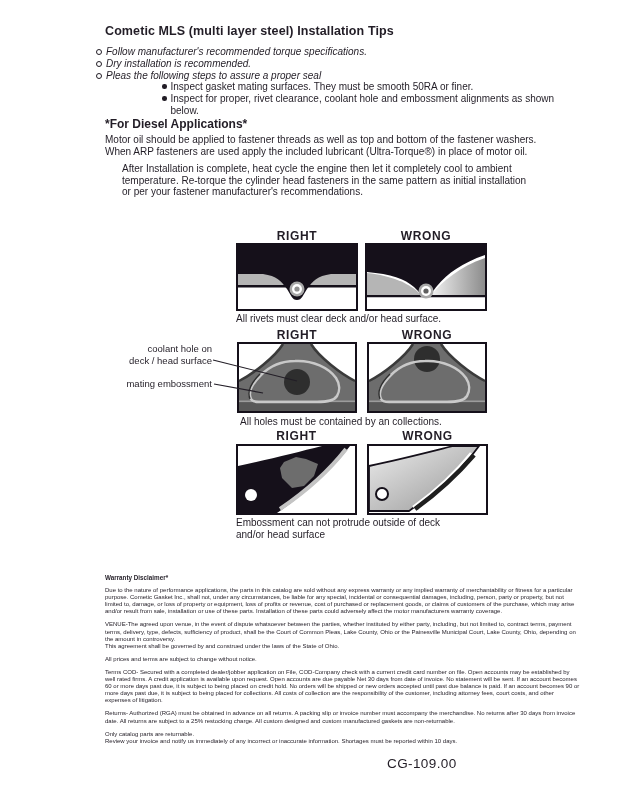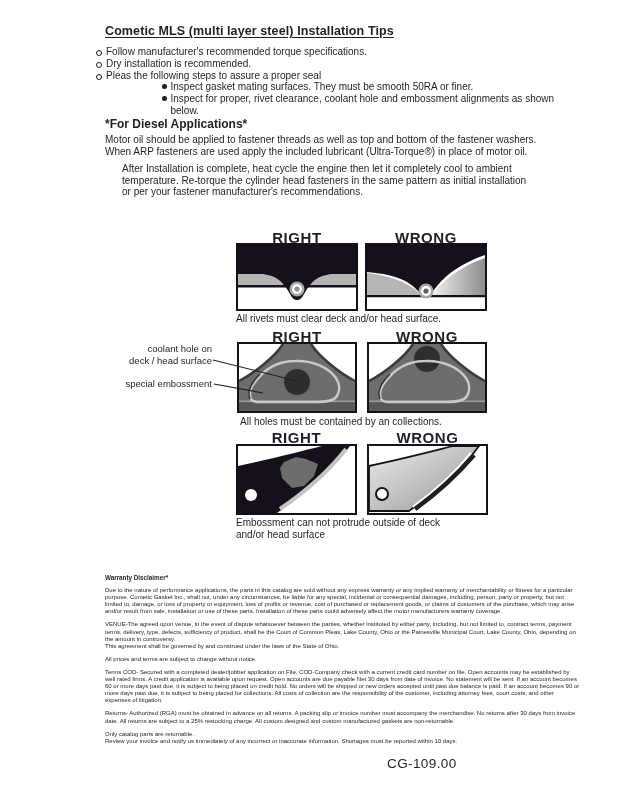--- a/index.html
+++ b/index.html
@@ -3,37 +3,37 @@
 <meta charset="utf-8">
 <style>
   html,body{margin:0;padding:0;background:#ffffff;}
   .page{
     position:relative;width:618px;height:800px;background:#ffffff;overflow:hidden;
     font-family:"Liberation Sans", sans-serif;color:#221d26;
   }
   .abs{position:absolute;}
   .title{
     font-size:12.5px;font-weight:bold;letter-spacing:.1px;
-    text-decoration:underline;text-underline-offset:2px;
+    text-underline-offset:2px;
   }
   .body-text{font-size:10px;line-height:11.7px;}
   .preline{white-space:pre-line;}
   .tips{font-size:10px;line-height:11.8px;}
-  .tip-row{display:flex;align-items:center;}
+  .tip-row{display:flex;align-items:flex-start;font-style:italic;}
   .tip-bullet{
     width:4px;height:4px;border:1px solid #221d26;border-radius:50%;
     display:inline-block;margin:3px 4px 0 0;flex:0 0 auto;
   }
   .tip-subrow{display:flex;align-items:flex-start;margin-left:22px;padding-left:44px;}
   .tip-subbullet{
     width:4.5px;height:4.5px;background:#221d26;border-radius:50%;
     display:inline-block;margin:3px 4px 0 0;flex:0 0 auto;
   }
   .section-heading{font-size:12px;font-weight:bold;}
-  .rw-label{font-size:15px;font-weight:bold;letter-spacing:.6px;text-align:center;}
+  .rw-label{font-size:12px;font-weight:bold;letter-spacing:.6px;text-align:center;}
   .caption{font-size:10px;line-height:12px;}
   .side-label{font-size:9.5px;line-height:12px;text-align:right;}
   .disclaimer{font-size:6px;line-height:7.1px;}
   .disclaimer .dheading{font-size:6.3px;font-weight:bold;margin-bottom:6px;}
   .disclaimer .dblock{margin-bottom:6px;}
   .page-code{font-size:13.5px;letter-spacing:.4px;}
   svg{display:block;}
 </style>
 </head>
 <body>
@@ -106,21 +106,21 @@
 
     <div class="abs caption" style="left:0;top:84px;width:252px;">All rivets must clear deck and/or head surface.</div>
   </div>
 
   <div class="abs" style="left:120px;top:328px;width:368px;height:102px;">
     <div class="abs rw-label" style="left:117px;top:0;width:120px;">RIGHT</div>
     <div class="abs rw-label" style="left:247px;top:0;width:120px;">WRONG</div>
 
     <div class="abs side-label preline" style="left:0;top:15px;width:92px;">coolant hole on
 deck / head surface</div>
-    <div class="abs side-label" style="left:0;top:50px;width:92px;">special embossment</div>
+    <div class="abs side-label" style="left:0;top:50px;width:92px;">mating embossment</div>
 
     <svg class="abs" style="left:117px;top:14px;" width="120" height="71" viewBox="0 0 120 71">
       <rect x="1" y="1" width="118" height="69" fill="#6d6d6d" stroke="#15101a" stroke-width="2"></rect>
       <path d="M2,2 H46 C38,15 16,32 2,39 Z" fill="#ffffff"></path>
       <path d="M46,2 C38,15 16,32 2,39" stroke="#3a3a3a" stroke-width="2.5" fill="none"></path>
       <path d="M118,2 H74 C82,15 104,32 118,39 Z" fill="#ffffff"></path>
       <path d="M74,2 C82,15 104,32 118,39" stroke="#3a3a3a" stroke-width="2.5" fill="none"></path>
       <rect x="2" y="60" width="116" height="9" fill="#585858"></rect>
       <rect x="2" y="58.5" width="116" height="1.6" fill="#9c9c9c"></rect>
       <circle cx="60" cy="40" r="13" fill="#2e2e2e"></circle>

